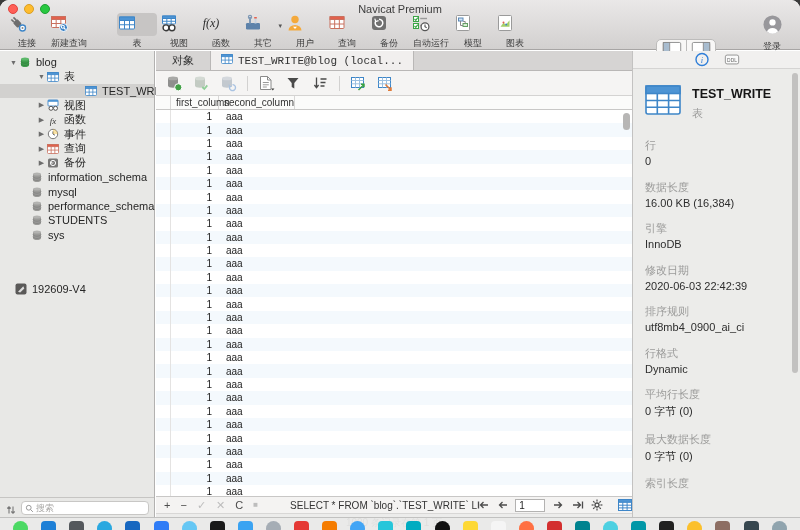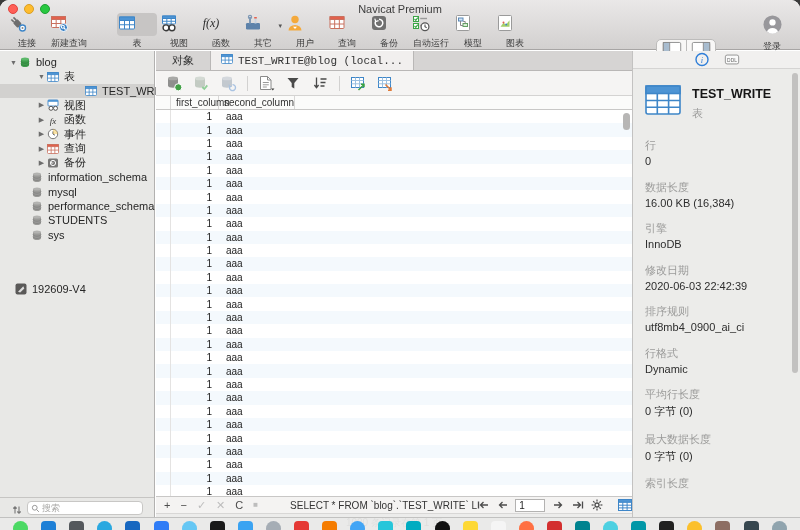--- a/index.html
+++ b/index.html
@@ -37,21 +37,21 @@
   
   .sidebar { position:absolute; left:0; top:51px; bottom:0; width:155px; background:#e8e8e6;
              border-right:1px solid #b2b1b0; }
   .tree { padding-top:4px; }
   .tree-row { height:14.4px; display:flex; align-items:center; font-size:11px; color:#262626; white-space:nowrap; }
   .tree-row.sel { background:#d2d1cf; }
   .disc { width:11px; font-size:7px; color:#6d6d6d; text-align:center; flex:0 0 11px;}
   .tree-ic { width:13px; height:12px; flex:0 0 13px; margin-right:4px; }
   .tree-ic svg { width:12px; height:12px; }
   .side-bottom { position:absolute; left:0; right:0; bottom:13px; height:20px; border-top:1px solid #c6c5c3;
-                 display:flex; align-items:center; padding:0 11px; background:#e8e8e6;}
+                 display:flex; align-items:center; padding:0 5px; background:#e8e8e6;}
   .side-bottom .ud { width:12px; height:12px; margin-right:4px;}
   .searchbox { flex:1; height:14px; background:#fff; border:1px solid #c8c7c5; border-radius:4px;
                display:flex; align-items:center; padding:0 3px;}
   .searchbox svg { width:9px; height:9px; margin-right:2px;}
   .searchbox input { border:none; outline:none; flex:1; width:60px; font-size:9px; color:#333; background:transparent;}
   .searchbox input::placeholder { color:#a9a8a6; }
 
   
   .main { position:absolute; left:156px; top:51px; bottom:0; width:476px; display:flex; flex-direction:column; background:#fff;}
   .tabbar { height:20px; background:#d6d4d3; border-bottom:1px solid #b9b7b6; display:flex; flex:0 0 20px;}

